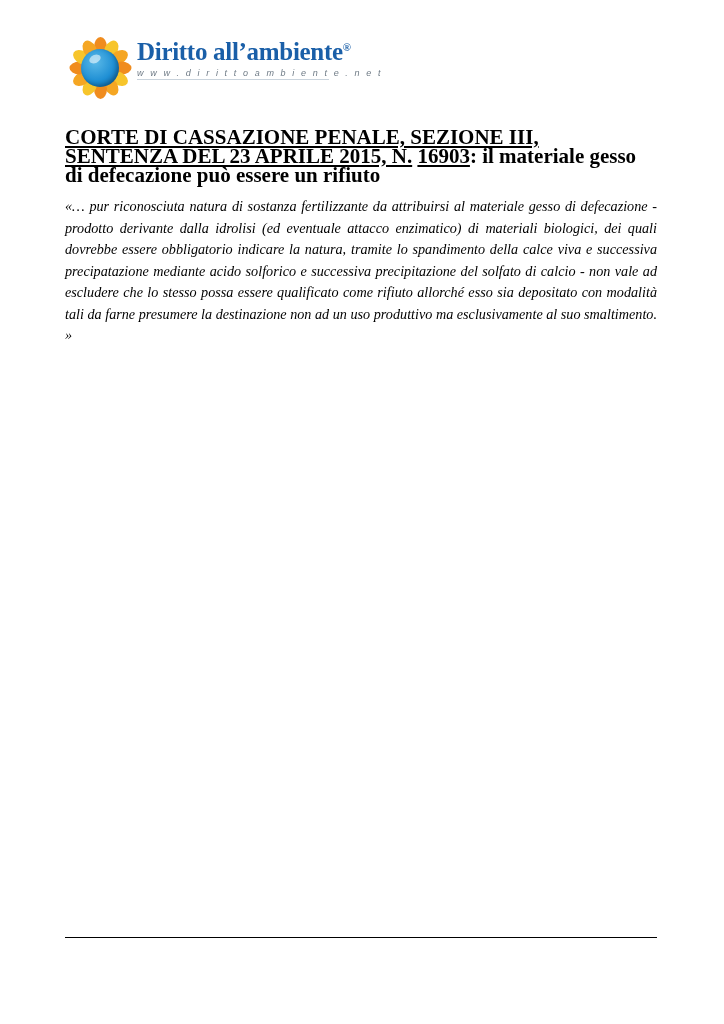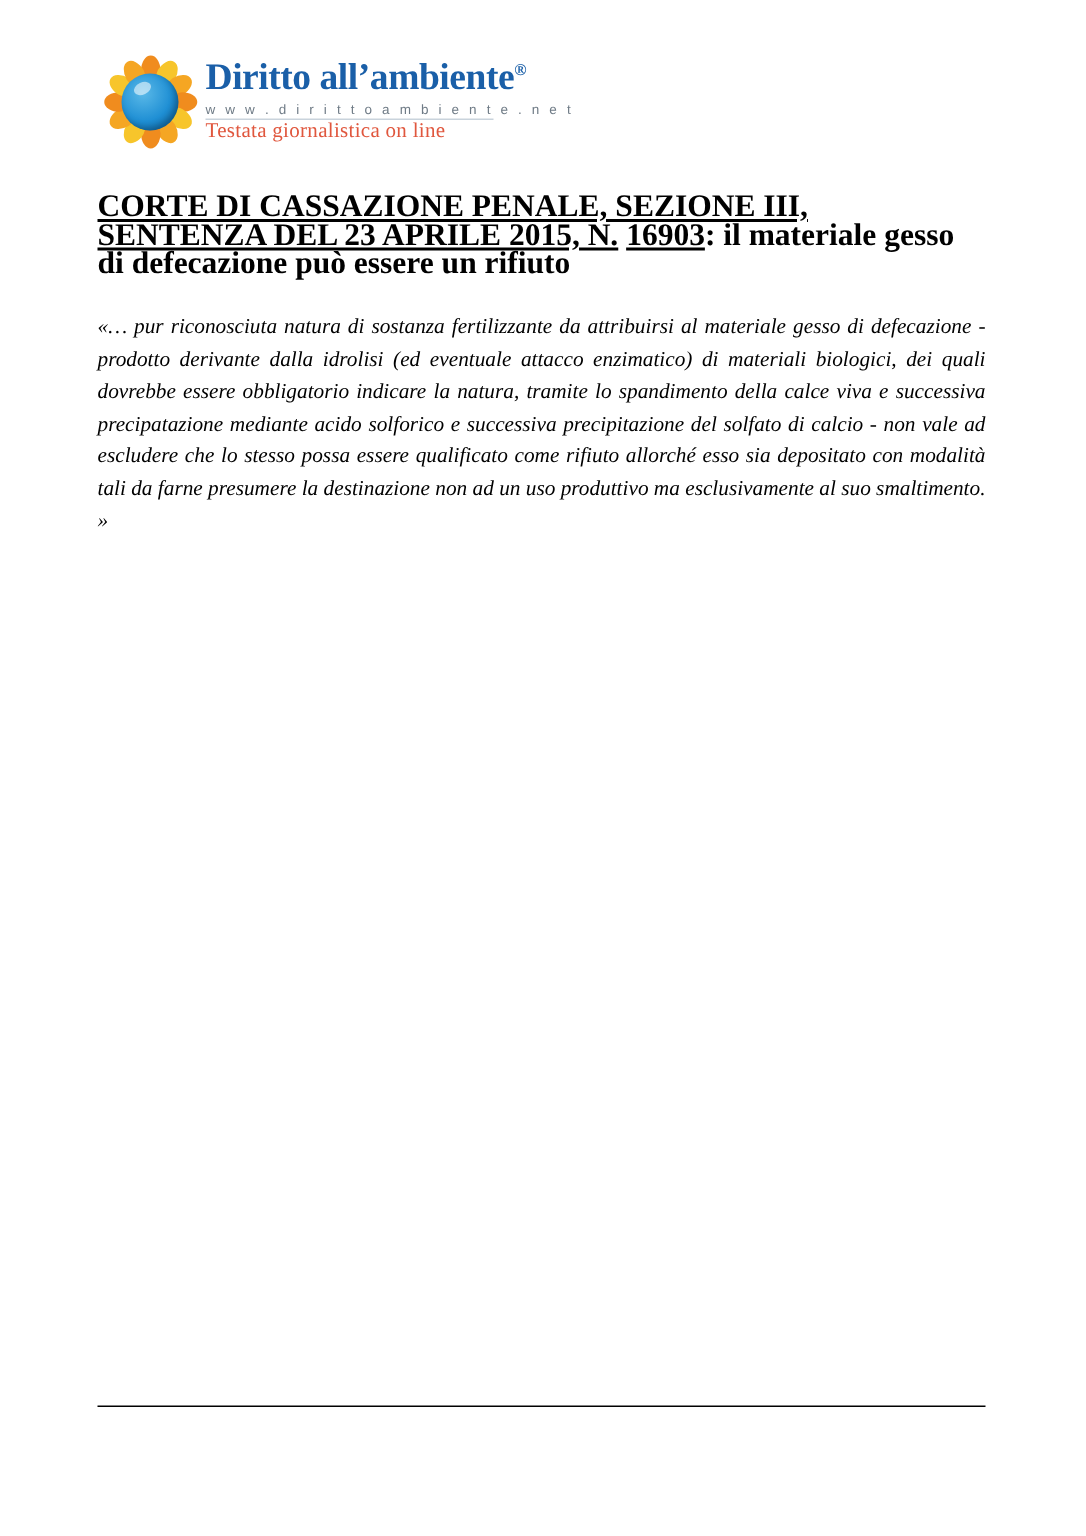--- a/index.html
+++ b/index.html
@@ -98,20 +98,21 @@
     font-size: 11px;
     vertical-align: super;
   }
   .logo-url {
     font-family: "Liberation Sans", sans-serif;
     font-size: 9px;
     color: #6f7b86;
     letter-spacing: 2.1px;
     white-space: nowrap;
     margin-top: 1px;
+    font-style: italic;
   }
   .logo-tagline {
     font-family: "Liberation Serif", serif;
     font-size: 14px;
     color: #e0573e;
     font-style: normal;
     letter-spacing: .2px;
     white-space: nowrap;
     margin-top: 2px;
   }
@@ -137,21 +138,21 @@
     text-align: left;
   }
   .doc-title .u {
     text-decoration: underline;
   }
 
   
   .quote {
     position: absolute;
     left: 0;
-    top: 208px;
+    top: 196px;
     width: 592px;
     font-family: "Liberation Serif", serif;
     font-style: italic;
     font-size: 14.2px;
     line-height: 21.5px;
     text-align: justify;
     text-justify: inter-word;
   }
 
   
@@ -182,21 +183,20 @@
         <div class="ray y" style="transform: rotate(210deg);"></div>
         <div class="ray" style="transform: rotate(240deg);"></div>
         <div class="ray o" style="transform: rotate(270deg);"></div>
         <div class="ray y" style="transform: rotate(300deg);"></div>
         <div class="ray" style="transform: rotate(330deg);"></div>
         <div class="core"></div>
       </div>
       <div class="logo-text">
         <div class="logo-title"><span>Diritto all’ambiente</span><span class="reg">®</span></div>
         <div class="logo-url">w w w . d i r i t t o a m b i e n t e . n e t</div>
-        <div class="logo-tagline">Testata giornalistica on line</div>
       </div>
       <div class="logo-rule"></div>
     </div>
 
     <div class="doc-title">
       <span class="u">CORTE DI CASSAZIONE PENALE, SEZIONE III, SENTENZA DEL 23 APRILE 2015, N.</span>
       <span class="u">16903</span><span>: il materiale gesso di defecazione può essere un rifiuto</span>
     </div>
 
     <div class="quote">«… pur riconosciuta natura di sostanza fertilizzante da attribuirsi al materiale gesso di defecazione - prodotto derivante dalla idrolisi (ed eventuale attacco enzimatico) di materiali biologici, dei quali dovrebbe essere obbligatorio indicare la natura, tramite lo spandimento della calce viva e successiva precipatazione mediante acido solforico e successiva precipitazione del solfato di calcio - non vale ad escludere che lo stesso possa essere qualificato come rifiuto allorché esso sia depositato con modalità tali da farne presumere la destinazione non ad un uso produttivo ma esclusivamente al suo smaltimento. »</div>

